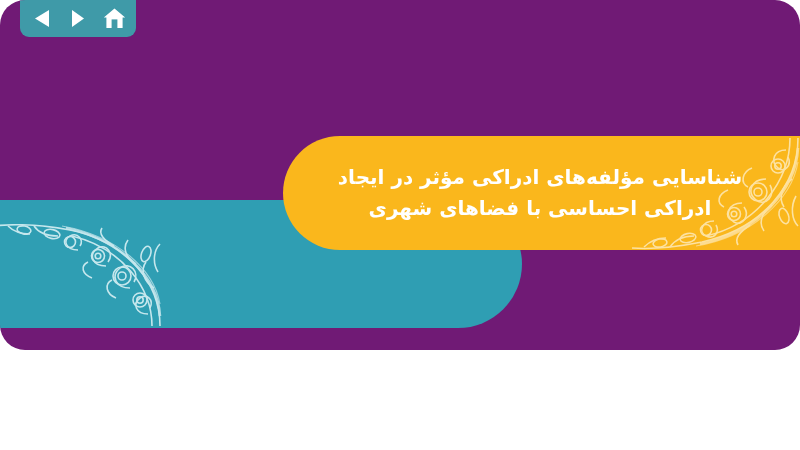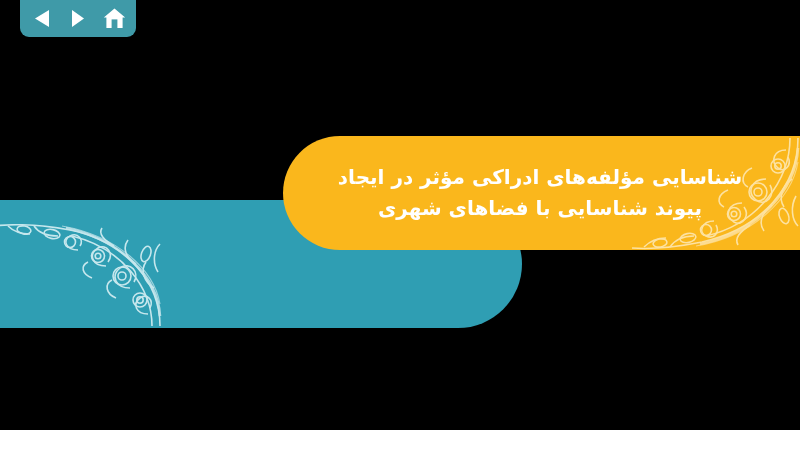--- a/index.html
+++ b/index.html
@@ -3,24 +3,25 @@
 <meta charset="utf-8">
 <style>
   html, body {
     margin: 0;
     padding: 0;
     background: #ffffff;
   }
   #slide {
     position: relative;
     width: 800px;
-    height: 430px;
+    height: 350px;
     overflow: hidden;
-    background: #000000;
+    background: #701a75;
     font-family: "DejaVu Sans", sans-serif;
+    border-radius: 25px;
   }
 
   
   #navbar {
     position: absolute;
     left: 20px;
     top: 0;
     width: 116px;
     height: 37px;
     background: #3f9aa8;
@@ -212,16 +213,16 @@
           <ellipse cx="154" cy="80" rx="4.5" ry="8" transform="rotate(-20 154 80)"></ellipse>
           <path d="M122,32 C112,36 110,47 118,51"></path>
           <path d="M98,54 C88,58 86,67 94,71"></path>
         </g>
       </svg>
     </span>
   </div>
 
   <div id="title-block">
     <div class="title-line">شناسایی مؤلفه‌های ادراکی مؤثر در ایجاد</div>
-    <div class="title-line">پیوند شناسایی با فضاهای شهری</div>
+    <div class="title-line">ادراکی احساسی با فضاهای شهری</div>
   </div>
 
 </div>
 
 </body></html>

